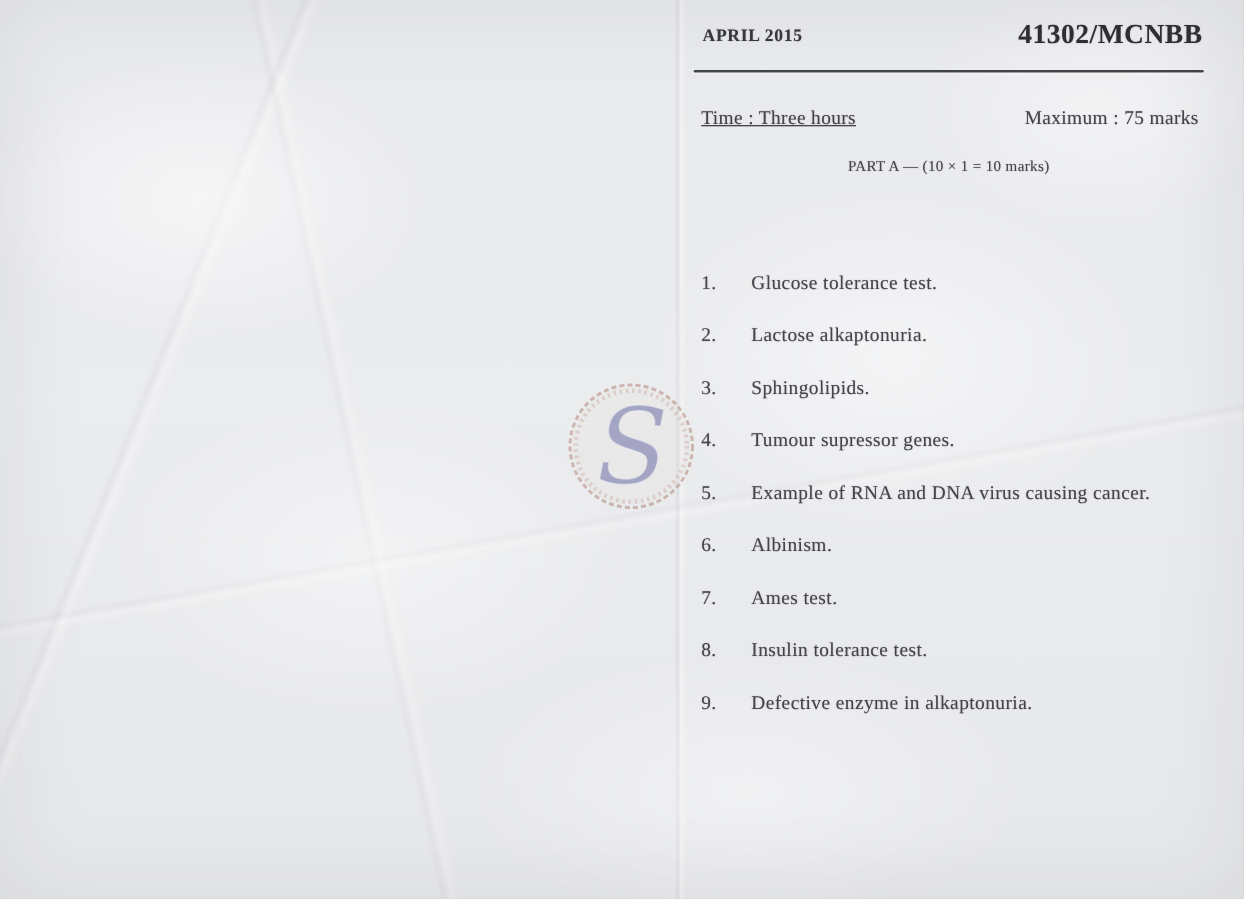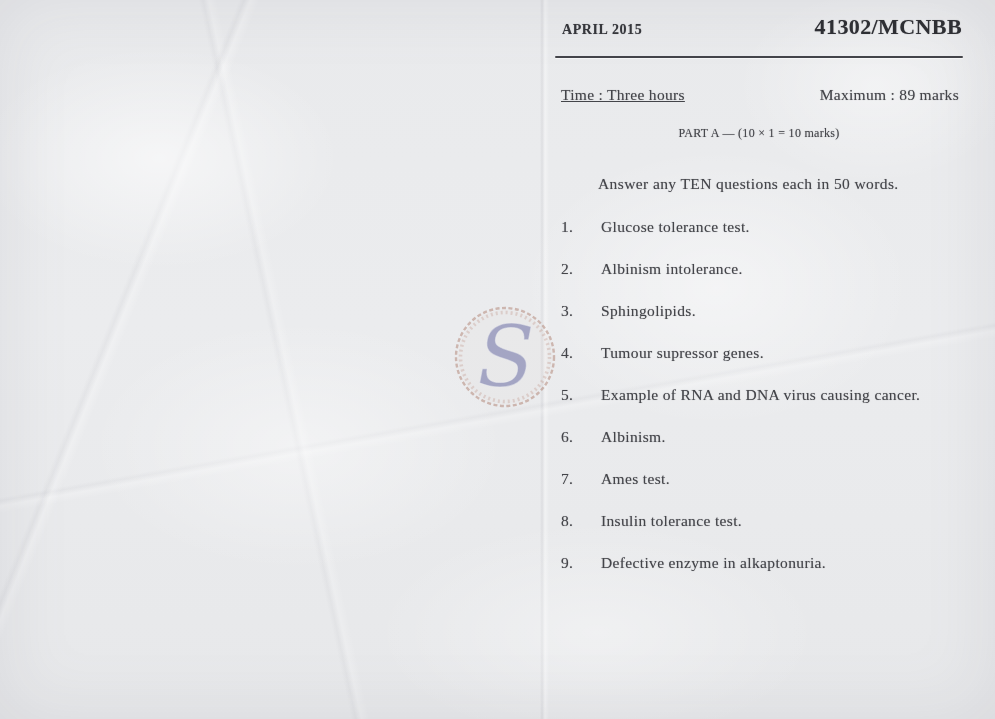--- a/index.html
+++ b/index.html
@@ -139,34 +139,33 @@
 <div class="scan">
 
   <div class="content">
 
     <div class="h-date soft-ink">APRIL 2015</div>
     <div class="h-code soft-ink">41302/MCNBB</div>
 
     <div class="rule"></div>
 
     <div class="m-time soft-ink">Time : Three hours</div>
-    <div class="m-max soft-ink">Maximum : 89 marks</div>
+    <div class="m-max soft-ink">Maximum : 75 marks</div>
 
     <div class="part-title soft-ink">PART A — (10 × 1 = 10 marks)</div>
 
-    <div class="instruction soft-ink">Answer any TEN questions each in 50 words.</div>
 
     <ol class="questions">
       <li>
         <span class="qnum soft-ink">1.</span>
         <span class="qtext soft-ink">Glucose tolerance test.</span>
       </li>
       <li>
         <span class="qnum soft-ink">2.</span>
-        <span class="qtext soft-ink">Albinism intolerance.</span>
+        <span class="qtext soft-ink">Lactose alkaptonuria.</span>
       </li>
       <li>
         <span class="qnum soft-ink">3.</span>
         <span class="qtext soft-ink">Sphingolipids.</span>
       </li>
       <li>
         <span class="qnum soft-ink">4.</span>
         <span class="qtext soft-ink">Tumour supressor genes.</span>
       </li>
       <li>

